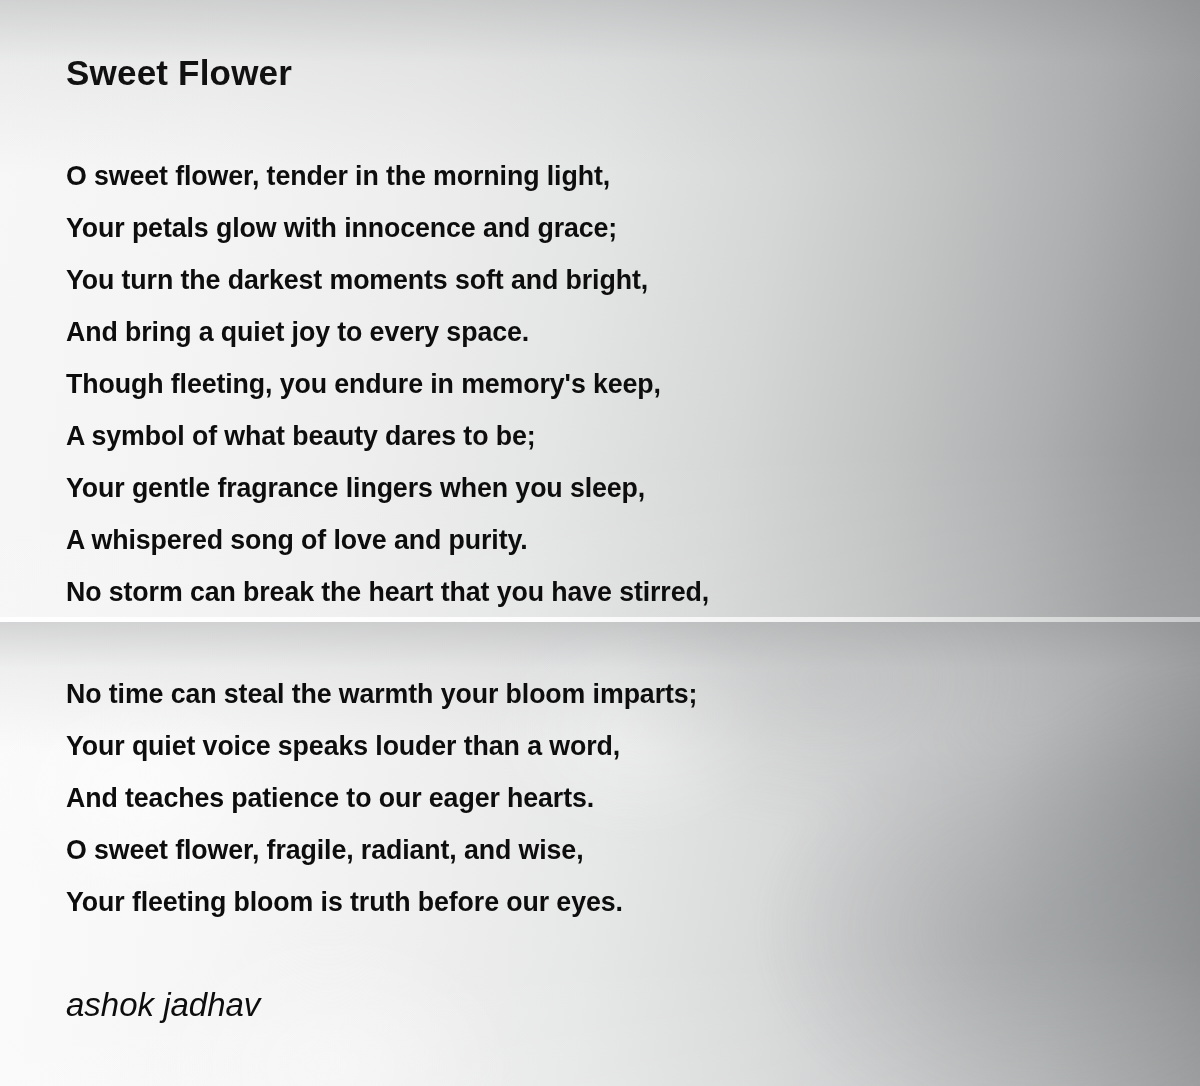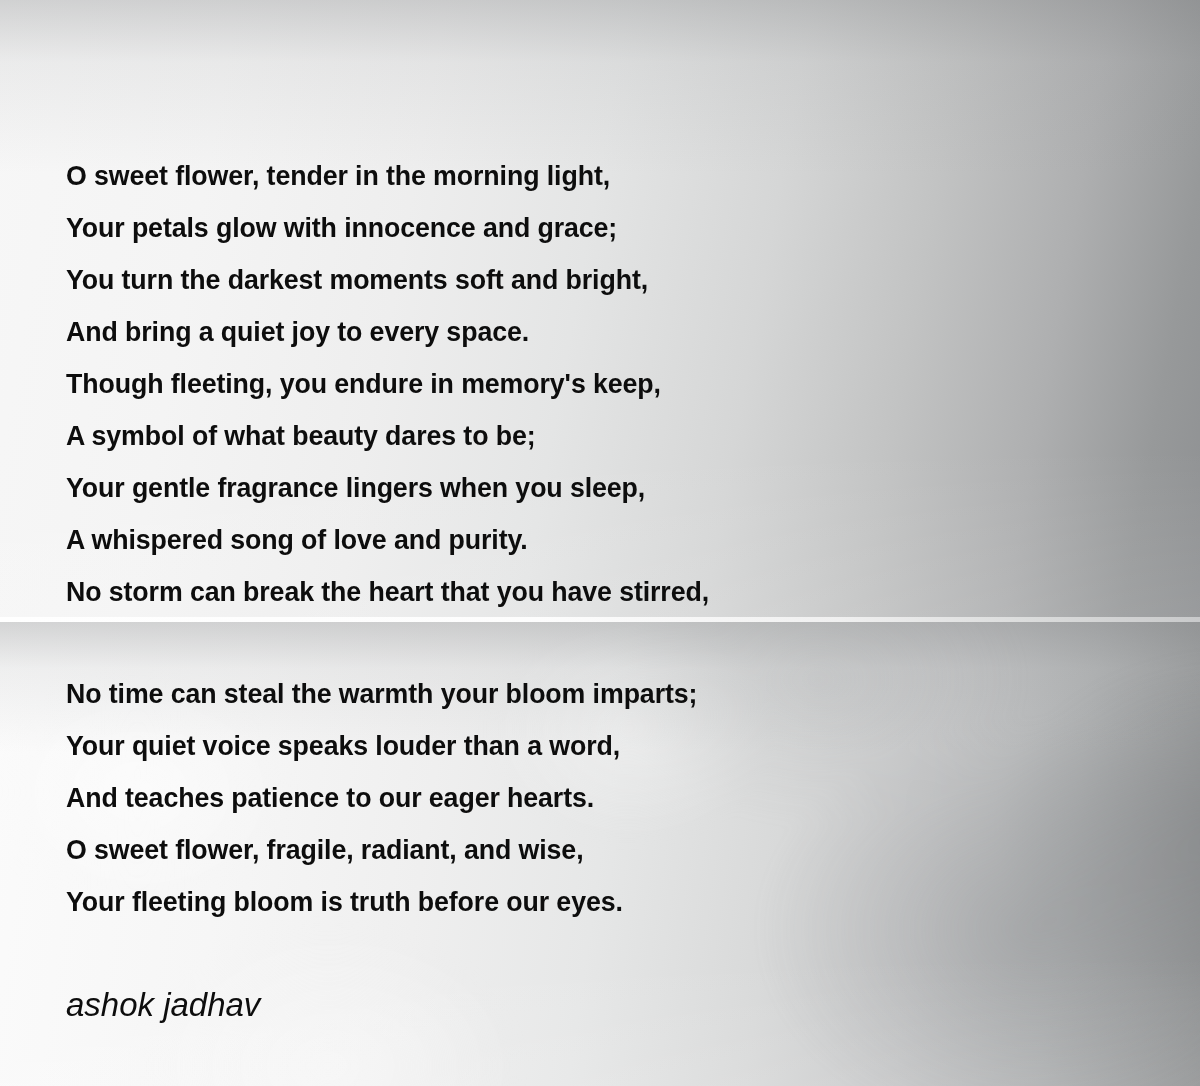--- a/index.html
+++ b/index.html
@@ -168,20 +168,21 @@
   <div class="bg-panel" id="bg-panel-bottom">
     <div class="bg-base"></div>
     <div class="bg-clouds"></div>
     <div class="bg-vert"></div>
   </div>
 
   <div id="panel-seam"></div>
 
   <div id="text-layer">
 
+    <div id="poem-title">Sweet Flower</div>
 
     <div id="stanza-1-container">
       <div class="poem-line" style="top:160px">O sweet flower, tender in the morning light,</div>
       <div class="poem-line" style="top:212px">Your petals glow with innocence and grace;</div>
       <div class="poem-line" style="top:264px">You turn the darkest moments soft and bright,</div>
       <div class="poem-line" style="top:316px">And bring a quiet joy to every space.</div>
       <div class="poem-line" style="top:368px">Though fleeting, you endure in memory's keep,</div>
       <div class="poem-line" style="top:420px">A symbol of what beauty dares to be;</div>
       <div class="poem-line" style="top:472px">Your gentle fragrance lingers when you sleep,</div>
       <div class="poem-line" style="top:524px">A whispered song of love and purity.</div>

